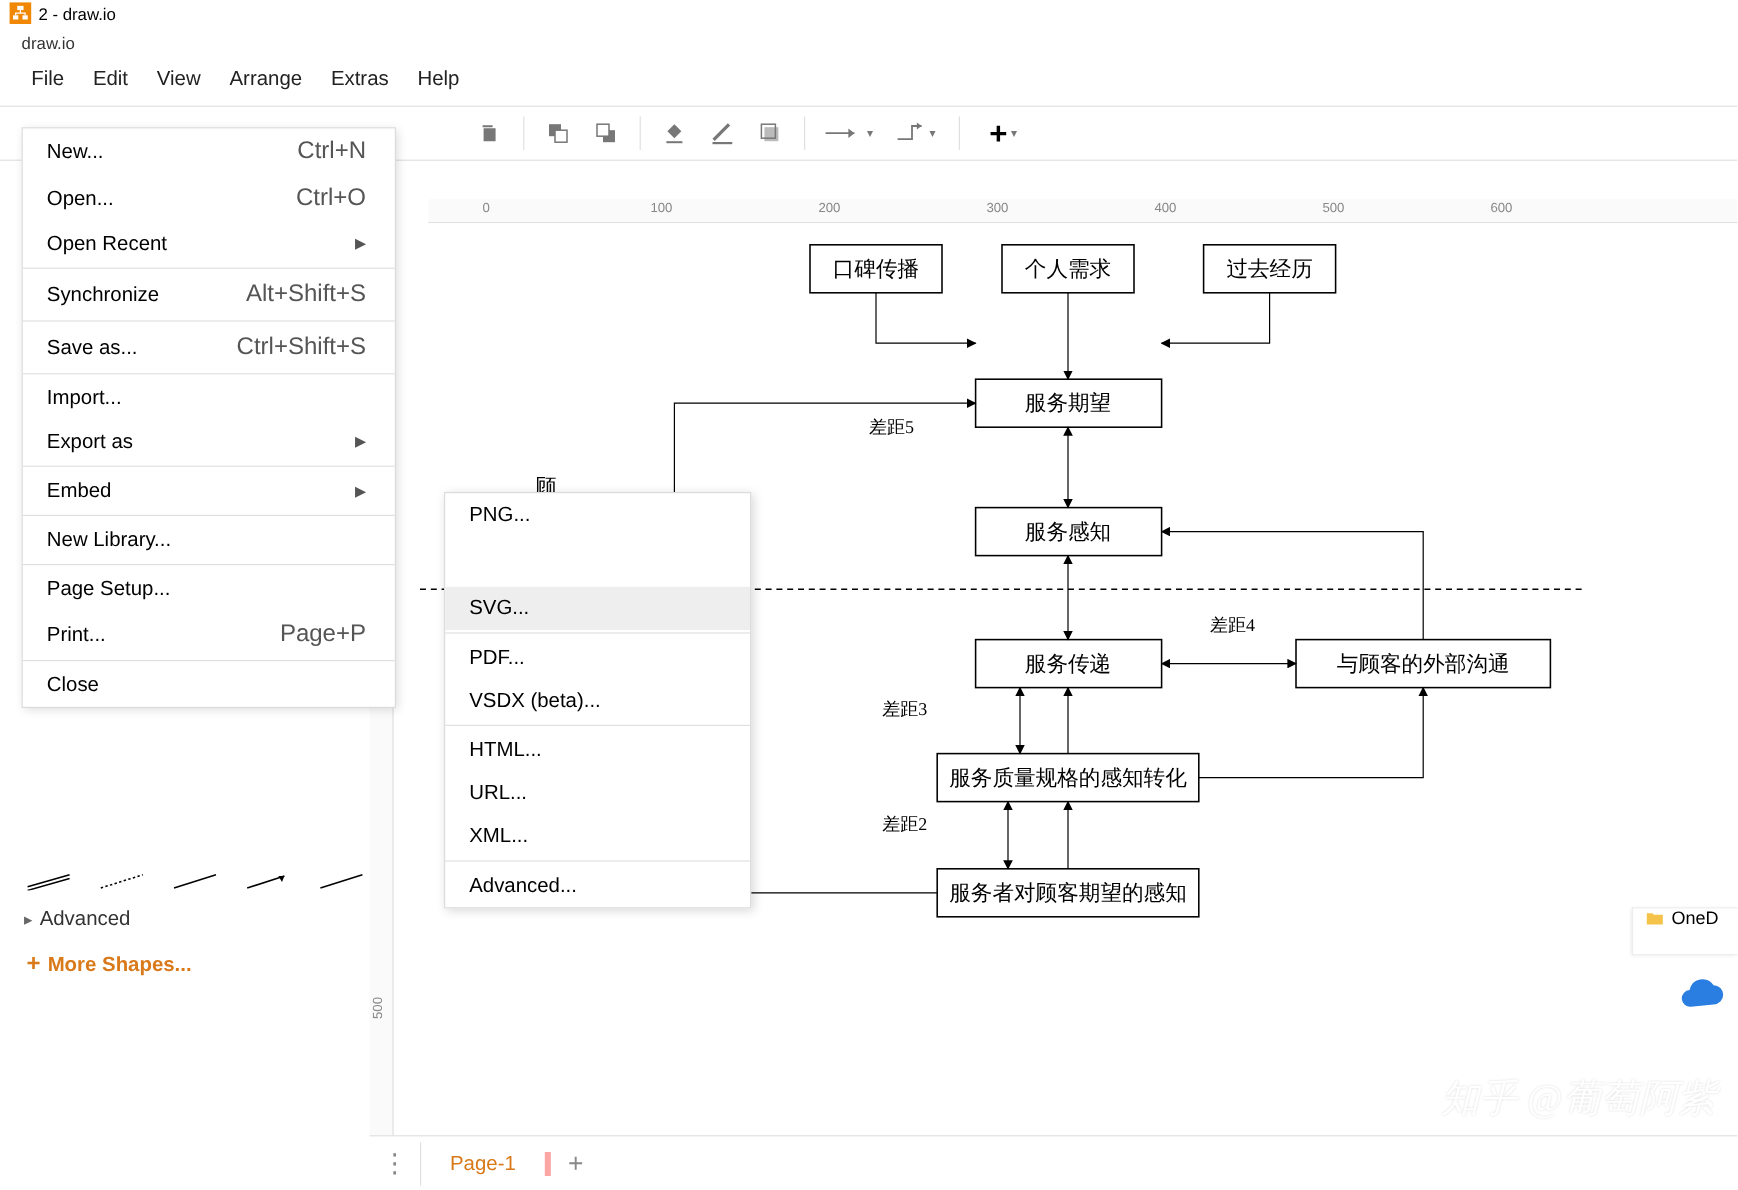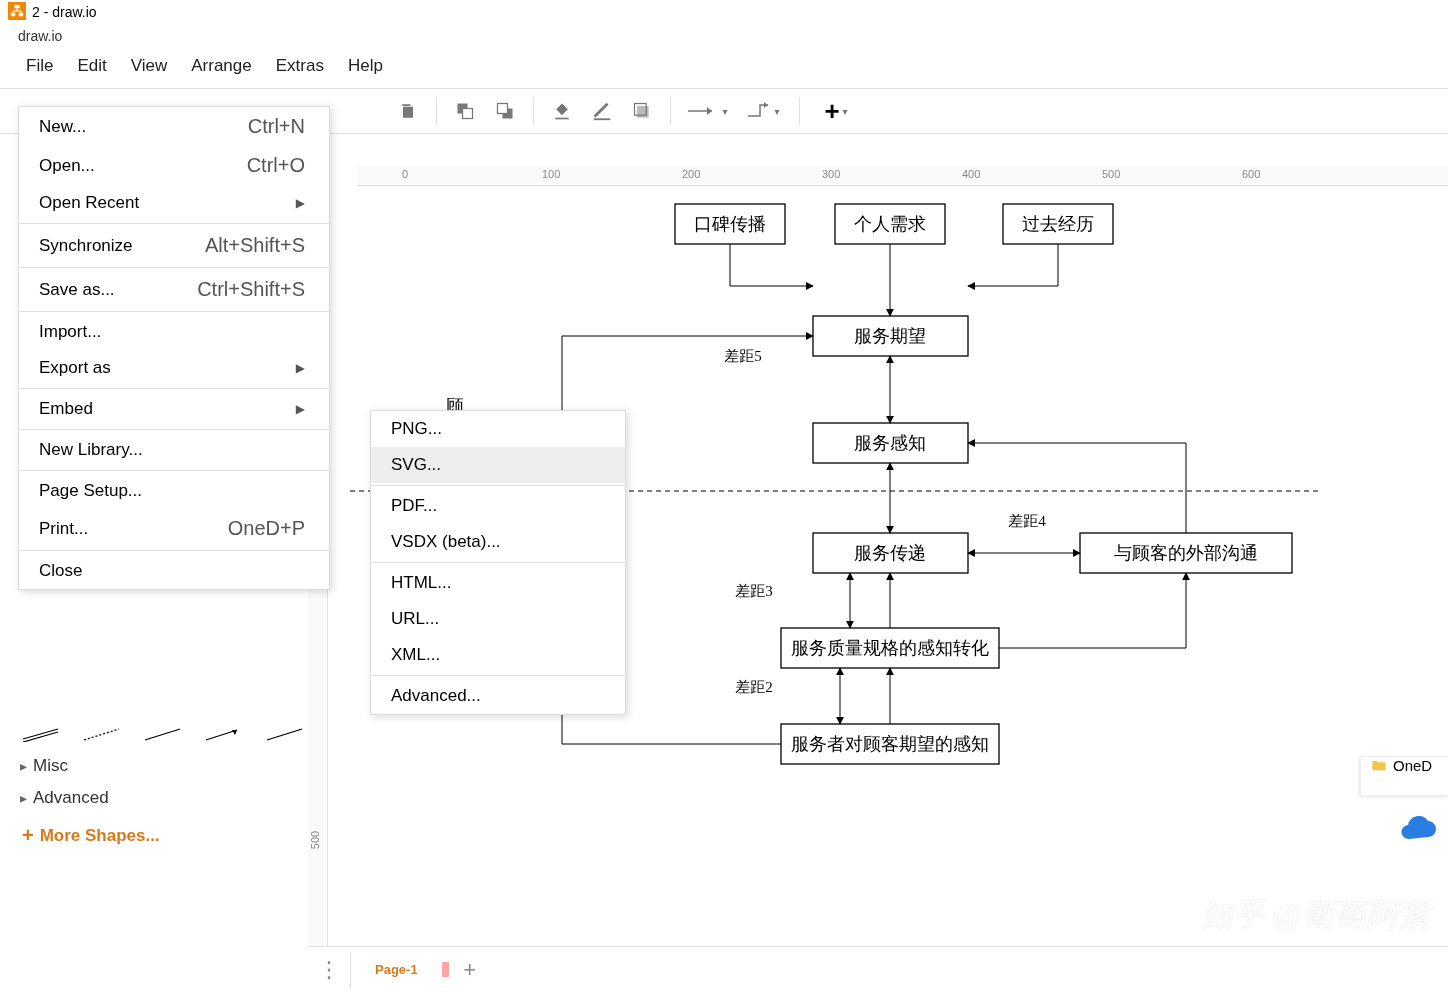--- a/index.html
+++ b/index.html
@@ -15,33 +15,33 @@
 .toolbar .sep { width: 1px; height: 28px; background: #e0e0e0; margin: 0 4px; }
 .ruler-h { position: absolute; left: 357px; top: 166px; right: 0; height: 20px; background: #fafafa; border-bottom: 1px solid #e0e0e0; }
 .ruler-v { position: absolute; left: 308px; top: 166px; width: 20px; bottom: 46px; background: #fafafa; border-right: 1px solid #e0e0e0; color:#888; font-size:11px;}
 .ruler-v span { position:absolute; transform: rotate(-90deg); transform-origin:center; left:-2px;}
 .ruler-h span { position: absolute; top: 2px; font-size: 11px; color: #888; }
 .canvas { position: absolute; left: 330px; top: 186px; right: 0; bottom: 46px; background: #fff; }
 .canvas svg { position: absolute; top: 0; left: 0; }
 .dropdown { position: absolute; background: #fff; border: 1px solid #dcdcdc; box-shadow: 2px 2px 8px rgba(0,0,0,0.15); font-size: 17px; z-index: 100; }
 .dropdown .dd-item { padding: 8px 24px 8px 20px; display: flex; justify-content: space-between; align-items: center; cursor: default; white-space: nowrap; }
 .dropdown .dd-item .shortcut { color: #555; margin-left: 40px; font-size: 20px; }
-.dropdown .dd-item.hov { background: #eee; }
+.dropdown .dd-item.hov { background: #eee; margin-top: 42px; }
 .dropdown .dd-item .chev { font-size: 12px; color: #555; }
 .dropdown hr { border: none; border-top: 1px solid #e0e0e0; margin: 2px 0; }
 .sidebar { position: absolute; left: 18px; top: 166px; width: 290px; bottom: 0; }
 .shape-row { display:flex; gap:18px; padding:6px 2px;}
 .shape-row span { width:44px; height:20px; display:flex; align-items:center; justify-content:center; }
 .cat { padding: 6px 2px; font-size: 17px; color: #333; display:flex; align-items:center; cursor:default;}
 .cat::before{content:"▸"; font-size:14px; margin-right:6px; color:#666;}
 .more-shapes { color: #d97919; font-weight: bold; font-size: 17px; padding: 10px 4px; display:flex; align-items:center;}
 .more-shapes .plus { color: #d97919; margin-right:6px; font-size:20px;}
 .page-tabs { position: absolute; left: 308px; right: 0; bottom: 0; height: 46px; border-top:1px solid #e0e0e0; display:flex; align-items:center; background:#fff;}
 .page-tabs .pt-btn { width:42px; height:42px; display:flex; align-items:center; justify-content:center; color:#888; font-size:22px;}
-.page-tabs .page-lbl { color: #d97919; font-weight:bold; padding:0 24px; font-size:13px; border-right:7px solid #fca5a5;}
+.page-tabs .page-lbl { color: #d97919; font-weight:normal; padding:0 24px; font-size:17px; border-right:5px solid #fca5a5;}
 .onedrive { position:absolute; right:0; top:756px; width:88px; height:40px; background:#fff; border:1px solid #eee; border-right:none; box-shadow:-1px 1px 3px rgba(0,0,0,0.1); display:flex; align-items:flex-start; padding-left:10px; gap:6px; font-size:15px;}
 .onedrive .cloud{width:16px;height:16px;}
 .cloud-icon{position:absolute; right:8px; top:806px; width:46px; height:46px; display:flex; align-items:center; justify-content:center;}
 .watermark{ position:absolute; right:18px; bottom:54px; font-size:32px; color:#fff; opacity:.78; font-family:"Microsoft YaHei"; font-style:italic; text-shadow:0 0 2px rgba(0,0,0,.2);}
 .node-box{fill:#fff;stroke:#000;stroke-width:1.3;}
 .node-text{font-size:18px; font-family:"SimSun","Microsoft YaHei"; text-anchor:middle; dominant-baseline:central;}
 .label-text{font-size:15px; font-family:"SimSun"; text-anchor:middle;}
 </style>
 </head>
 <body>
@@ -237,21 +237,20 @@
           <path d="M3 14 L34 4" stroke="#000" stroke-width="1.3"></path>
           <path d="M34 4 l-5 0 l3 5 z" fill="#000"></path>
         </svg>
       </span>
     <span>
         <svg width="42" height="16">
           <path d="M3 14 L38 3" stroke="#000" stroke-width="1.3"></path>
         </svg>
       </span>
   </div>
-  <div class="cat">Misc</div>
   <div class="cat">Advanced</div>
   <div class="more-shapes">
       <span class="plus">+</span>
       <span>More Shapes...</span>
     </div>
 </div>
 
 <div class="dropdown" style="left:18px; top:106px; width:312px">
   <div class="dd-item">
       <span>New...</span>
@@ -291,21 +290,21 @@
   <hr>
   <div class="dd-item">
       <span>New Library...</span>
     </div>
   <hr>
   <div class="dd-item">
       <span>Page Setup...</span>
     </div>
   <div class="dd-item">
       <span>Print...</span>
-      <span class="shortcut">OneD+P</span>
+      <span class="shortcut">Page+P</span>
     </div>
   <hr>
   <div class="dd-item">
       <span>Close</span>
     </div>
 </div>
 
 <div class="dropdown" style="left:370px; top:410px; width:256px">
   <div class="dd-item">
       <span>PNG...</span>

